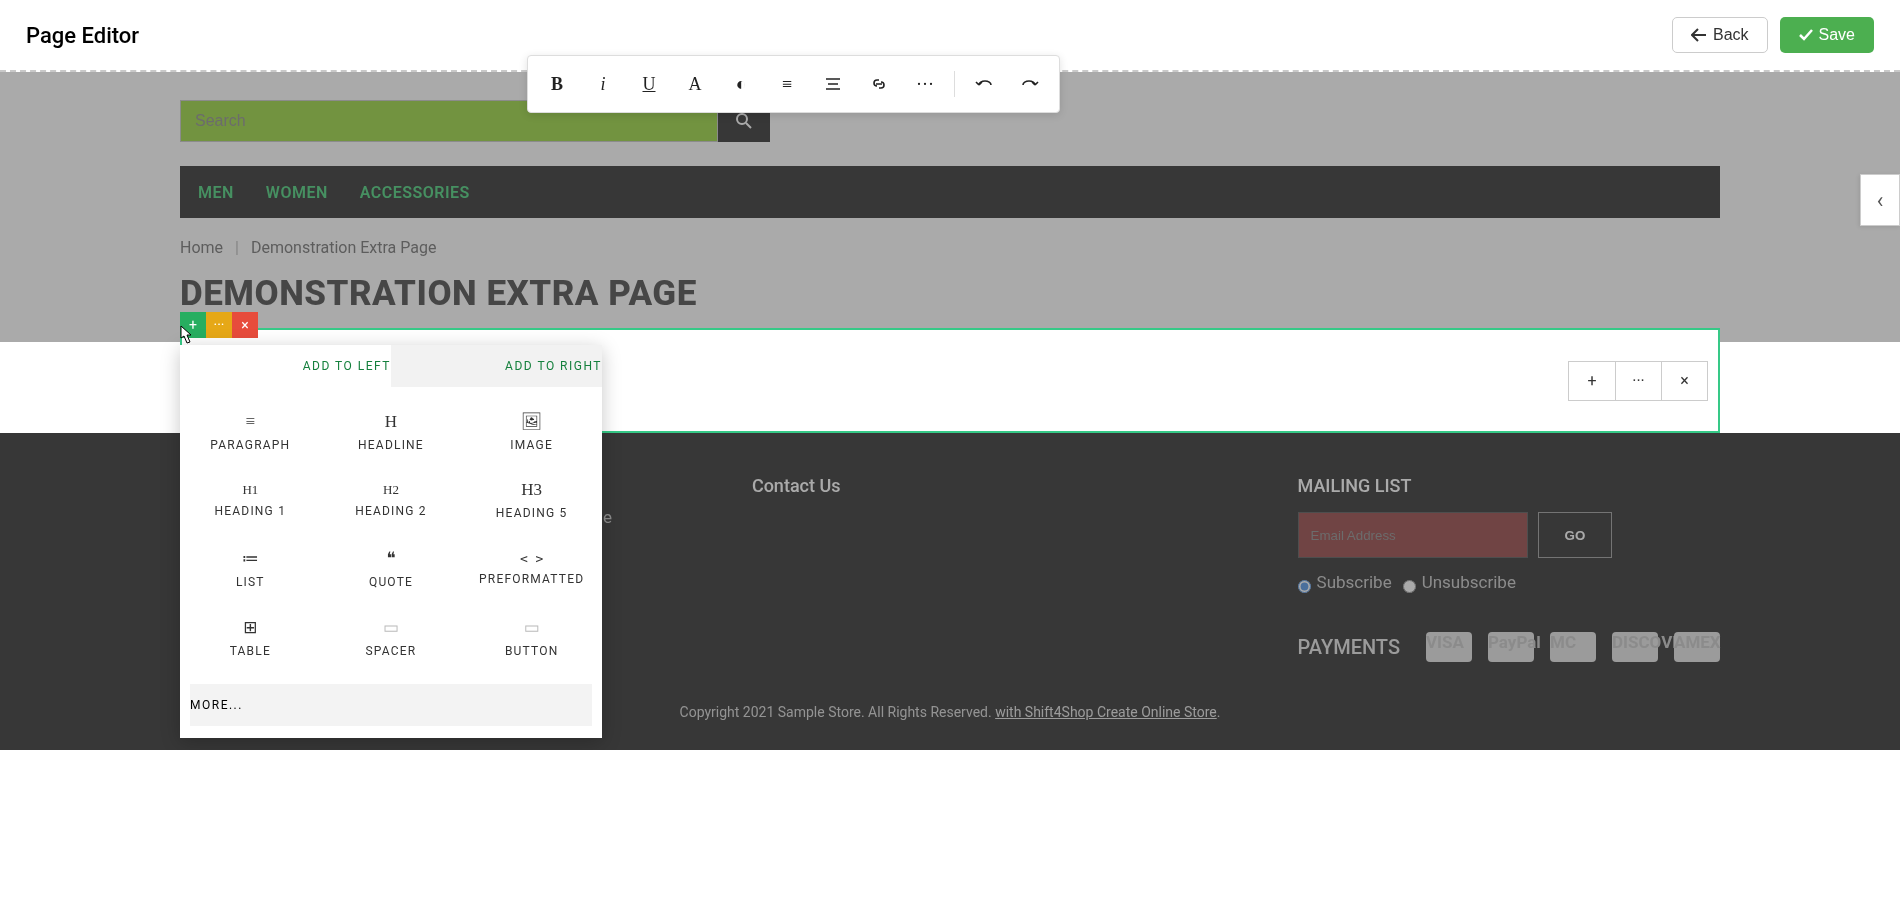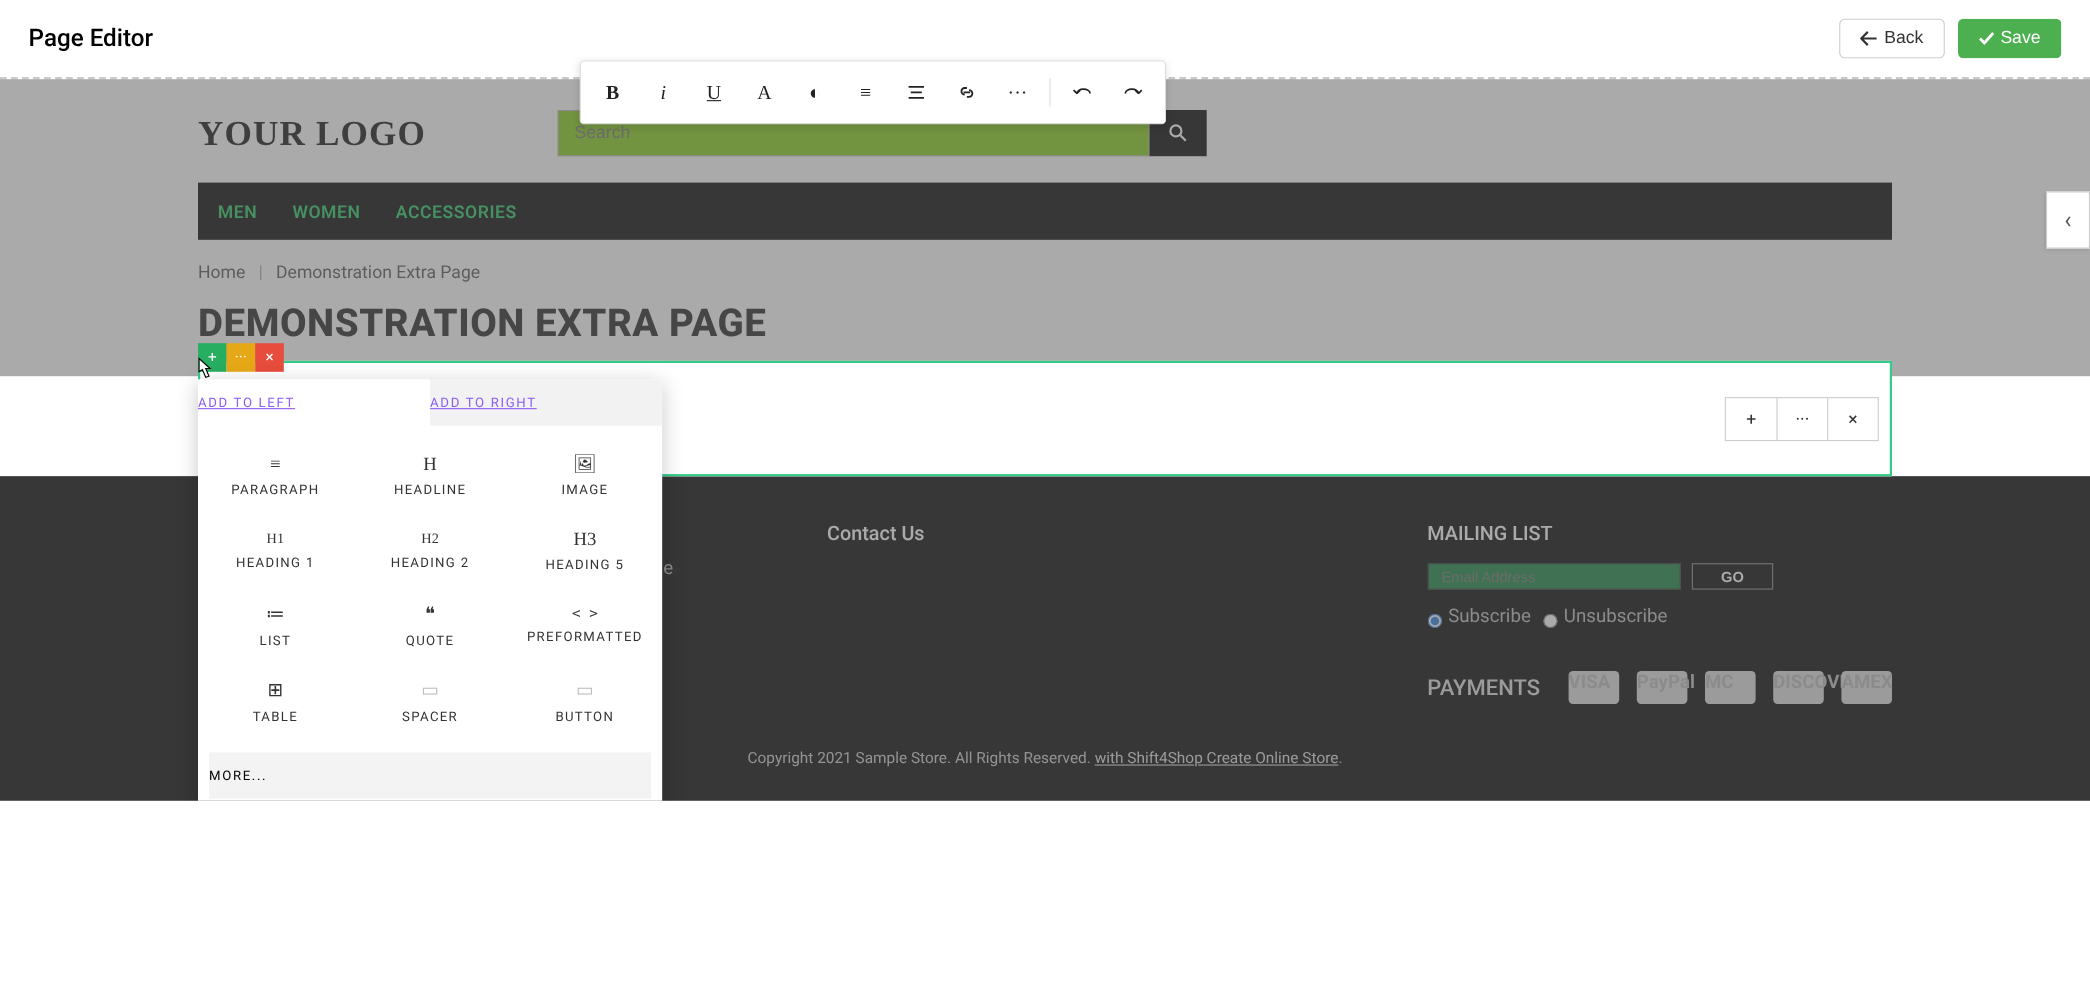--- a/index.html
+++ b/index.html
@@ -52,37 +52,37 @@
 .editable-block h2 { font-size: 36px; font-weight: 700; color: #2b2b2b; margin-bottom: 6px; }
 .editable-block h2 .obsc { color: #2b2b2b; }
 .editable-block p { font-style: italic; color: #444; font-size: 16px; }
 .inline-actions { position: absolute; right: 10px; top: 50%; transform: translateY(-50%); display: flex; gap: 0; border: 1px solid #ccc; background: #fff; }
 .ia-btn { width: 46px; height: 38px; display: flex; align-items: center; justify-content: center; color: #333; border-left: 1px solid #ccc; cursor: pointer; }
 .ia-btn:first-child { border-left: none; }
 
 
 .add-popup { position: absolute; left: 180px; top: 273px; width: 422px; background: #fff; box-shadow: 0 4px 18px rgba(0,0,0,0.22); z-index: 30; }
 .add-tabs { display: flex; }
-.add-tab { flex: 1; text-align: left; padding: 14px 0; font-size: 12px; letter-spacing: 1.5px; color: #8b5cf6; background: #fff; cursor: pointer; text-decoration: underline; }
+.add-tab { flex: 1; text-align: right; padding: 14px 0; font-size: 12px; letter-spacing: 1.5px; color: #15803d; background: #fff; cursor: pointer; }
 .add-tab.inactive { background: #f2f2f2; }
 .add-grid { display: grid; grid-template-columns: repeat(3, 1fr); padding: 10px 0 6px; }
 .add-cell { display: flex; flex-direction: column; align-items: center; justify-content: center; gap: 6px; padding: 14px 4px; cursor: pointer; }
 .add-cell .ic { font-size: 17px; color: #333; font-family: Georgia, serif; }
 .add-cell .lbl { font-size: 12px; letter-spacing: 1.2px; color: #333; }
 .add-more { margin: 6px 10px 12px; background: #f3f3f3; text-align: left; padding: 14px 0; font-size: 12px; letter-spacing: 1.5px; cursor: pointer; }
 
 
 .footer { background: #000; color: #ccc; padding: 42px 180px 30px; position: relative; z-index: 1; }
 .gray-overlay-footer { position: absolute; inset: 0; background: rgba(100,100,100,0.55); pointer-events: none; z-index: 3; }
 .footer-cols { display: flex; gap: 140px; }
 .footer-col h3 { font-size: 18px; color: #fff; font-weight: 500; margin-bottom: 16px; }
 .footer-col a, .footer-col span { display: block; color: #bbb; font-size: 17px; margin-bottom: 8px; }
 .mailing { margin-left: auto; }
 .mailing-row { display: flex; gap: 10px; margin: 14px 0; }
-.mailing input[type=text] { width: 230px; height: 24px; background: #15803d; border: 1px solid #333; color: #ccc; padding: 0 12px; }
+.mailing input[type=text] { width: 230px; height: 46px; background: #7f1d1d; border: 1px solid #333; color: #ccc; padding: 0 12px; }
 .mailing .go { border: 1px solid #888; background: transparent; color: #fff; padding: 0 26px; font-weight: 600; }
 .radio-row { display: flex; gap: 11px; color: #ccc; font-size: 15px; align-items: center; margin-top: 8px; }
 .radio-row label { display: flex; align-items: center; gap: 6px; }
 .payments-row { display: flex; align-items: center; gap: 16px; margin-top: 32px; justify-content: flex-end; }
 .payments-row .lbl { font-size: 20px; font-weight: 500; color: #ddd; margin-right: 10px; }
 .pay-card { width: 46px; height: 30px; background: #ddd; border-radius: 4px; display:flex; align-items:center; justify-content:center; font-size:8px; color:#333; font-weight:700;}
 .footer-copy { text-align: center; color: #ccc; font-size: 14px; margin-top: 34px; }
 .footer-copy a { color: #ddd; text-decoration: underline; }
 
 .social-row { display:flex; gap:16px; margin-top:22px;}
@@ -150,21 +150,20 @@
     </div>
     <div class="tt-item">
       <svg width="18" height="14" viewBox="0 0 18 14">
           <path d="M14 8 A6 4 0 0 0 2 8 M14 8 L17 5 M14 8 L11 5" stroke="#222" stroke-width="1.6" fill="none"></path>
         </svg>
     </div>
   </div>
 
   <div class="site">
     <div class="logo-row">
-      <div class="logo">YOUR LOGO</div>
       <div class="search-wrap">
         <input class="search-input" placeholder="Search" style="">
         <div class="search-btn">
           <span>
             <svg width="18" height="18" viewBox="0 0 18 18">
                 <circle cx="7" cy="7" r="5" stroke="#fff" stroke-width="2" fill="none"></circle>
                 <path d="M11 11 L16 16" stroke="#fff" stroke-width="2"></path>
               </svg>
           </span>
         </div>

